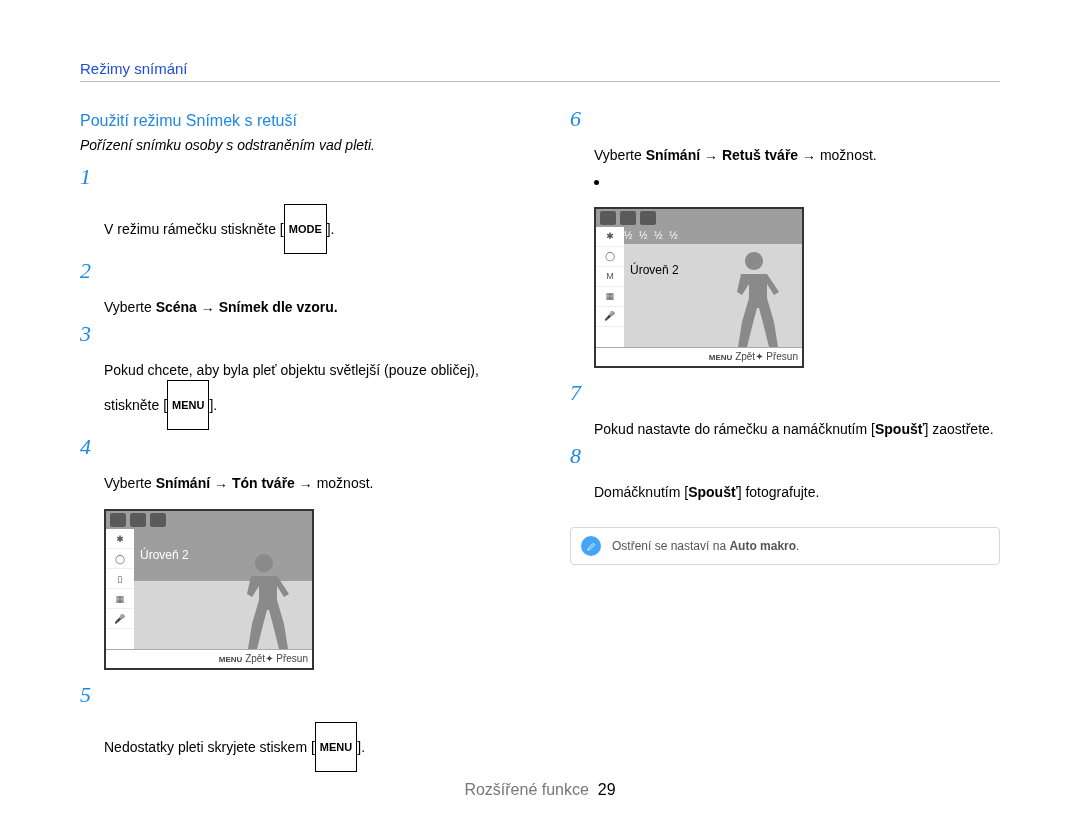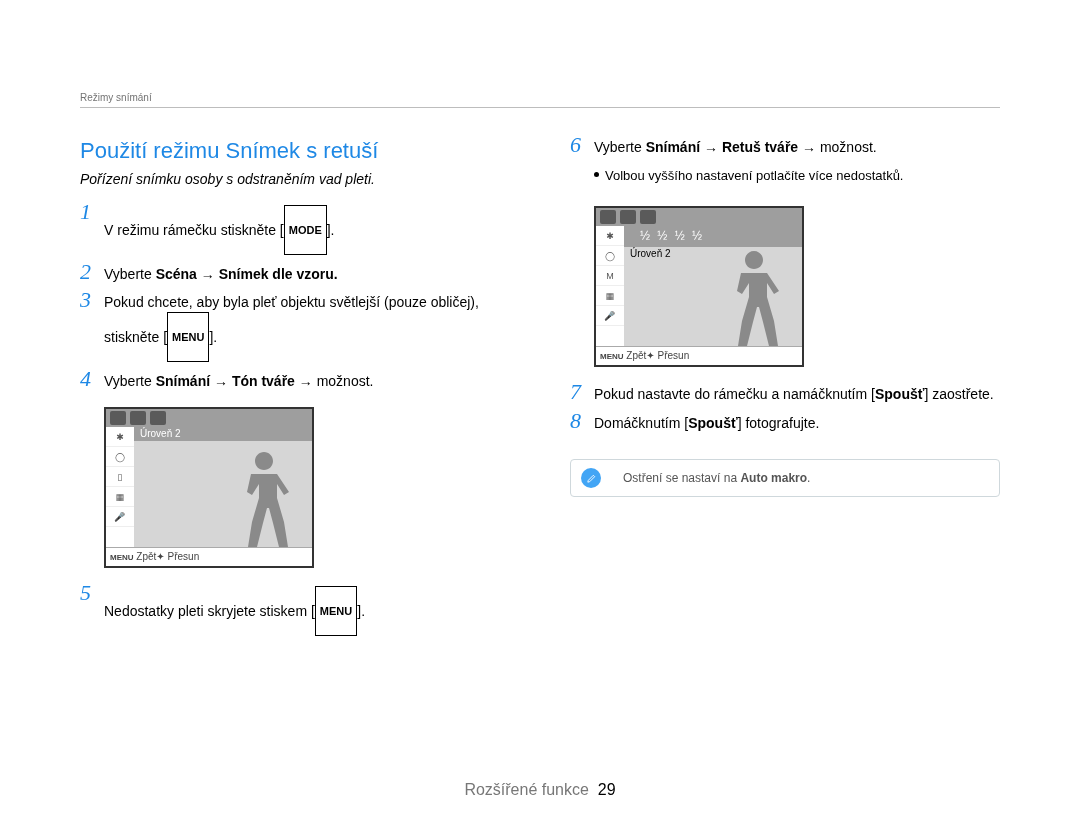--- a/index.html
+++ b/index.html
@@ -7,63 +7,62 @@
     margin: 0;
     font-family: Arial, Helvetica, sans-serif;
     background: #fff;
     width: 1080px;
     height: 815px;
     padding: 60px 80px 0 80px;
     position: relative;
     color: #000;
   }
   .head {
-    color: #737373;
-    font-size: 10px;
+    color: #1d4ed8;
+    font-size: 15px;
     margin-bottom: 4px;
-    margin-top: 32px;
   }
   .rule {
     height: 1px;
     background: #bdbdbd;
     margin-bottom: 28px;
   }
   .cols {
     display: flex;
     gap: 60px;
   }
   .col {
     flex: 1;
     font-size: 14px;
     line-height: 1.35;
   }
   .sect-title {
     color: #1e88e5;
-    font-size: 22px;
+    font-size: 16px;
     font-weight: 400;
     margin-bottom: 4px;
   }
   .sect-sub {
     font-size: 14px;
     margin-bottom: 14px;
     font-style: italic;
   }
   .steps { display: flex; flex-direction: column; gap: 8px; }
   .step { display: flex; align-items: flex-start; gap: 8px; }
   .num {
     color: #1e88e5;
     font-style: italic;
     font-family: Georgia, 'Times New Roman', serif;
     font-size: 22px;
     width: 16px;
     flex-shrink: 0;
     line-height: 1;
     margin-top: -2px;
   }
-  .txt { flex: 1; padding-top: 2px; }
+  .txt { flex: 1; padding-top: 2px; margin-top: 34px; }
   .bul {
     margin: 2px 0 6px 24px;
     display: flex;
     gap: 6px;
     font-size: 13px;
   }
   .dot { width: 5px; height: 5px; border-radius: 50%; background: #000; margin-top: 5px; flex-shrink: 0; }
   .key {
     display: inline-block;
     border: 1px solid #000;
@@ -79,39 +78,39 @@
     background: #fff;
     margin: 8px 0 8px 24px;
     font-size: 10px;
   }
   .cam-bar { background: #9e9e9e; padding: 2px 4px; display: flex; gap: 4px; }
   .cam-bar .ic { width: 16px; height: 14px; background: #5a5a5a; border-radius: 2px; }
   .cam-body { display: flex; }
   .cam-side { width: 28px; display: flex; flex-direction: column; }
   .cam-side .c { height: 20px; border-bottom: 1px solid #eee; display:flex; align-items:center; justify-content:center; color:#555; font-size:9px; }
   .cam-main { flex: 1; background: #d6d6d6; position: relative; height: 120px; }
-  .level-band { background:#9e9e9e; color:#fff; font-size:10px; padding:0 6px; position: relative; }
-  .fracbar { background:#9e9e9e; color:#fff; font-size:12px; padding:2px 16px; letter-spacing:2px; }
+  .level-band { background:#9e9e9e; color:#fff; font-size:12px; padding:18px 6px; position: relative; }
+  .fracbar { background:#9e9e9e; color:#fff; font-size:10px; padding:2px 0; letter-spacing:2px; }
   .figure {
     position: absolute;
     right: 20px;
     bottom: 0;
     width: 55px;
     height: 95px;
   }
   .figure svg { width:100%; height:100%; }
-  .cam-foot { background:#fff; border-top:1px solid #aaa; display:flex; justify-content:flex-start; padding:2px 4px; font-size:10px; color:#444; }
+  .cam-foot { background:#fff; border-top:1px solid #aaa; display:flex; justify-content:flex-end; padding:2px 4px; font-size:10px; color:#444; }
   .note {
     margin-top: 18px;
     border: 1px solid #cfd8dc;
     border-radius: 4px;
     display: flex;
     align-items: center;
     padding: 8px 10px;
-    gap: 22px;
+    gap: 11px;
     font-size: 12px;
     color: #555;
   }
   .note-ic {
     width: 20px; height: 20px; border-radius: 50%;
     background: #42a5f5; display:flex; align-items:center;
     justify-content:center; flex-shrink:0;
   }
   .note-ic svg { width: 11px; height: 11px; stroke:#fff; fill:none; stroke-width:2; }
   .foot {
@@ -210,21 +209,20 @@
     <div class="steps">
 
       <div class="step">
         <div class="num">6</div>
         <div class="txt">
           <span>Vyberte </span><b>Snímání</b><span> → </span><b>Retuš tváře</b><span> → možnost.</span>
         </div>
       </div>
       <div class="bul">
         <div class="dot"></div>
-        <div>Volbou vyššího nastavení potlačíte více nedostatků.</div>
       </div>
 
       <div class="cam" style="margin-left:24px;">
         <div class="cam-bar">
           <div class="ic"></div>
           <div class="ic"></div>
           <div class="ic"></div>
         </div>
         <div class="cam-body">
           <div class="cam-side">

